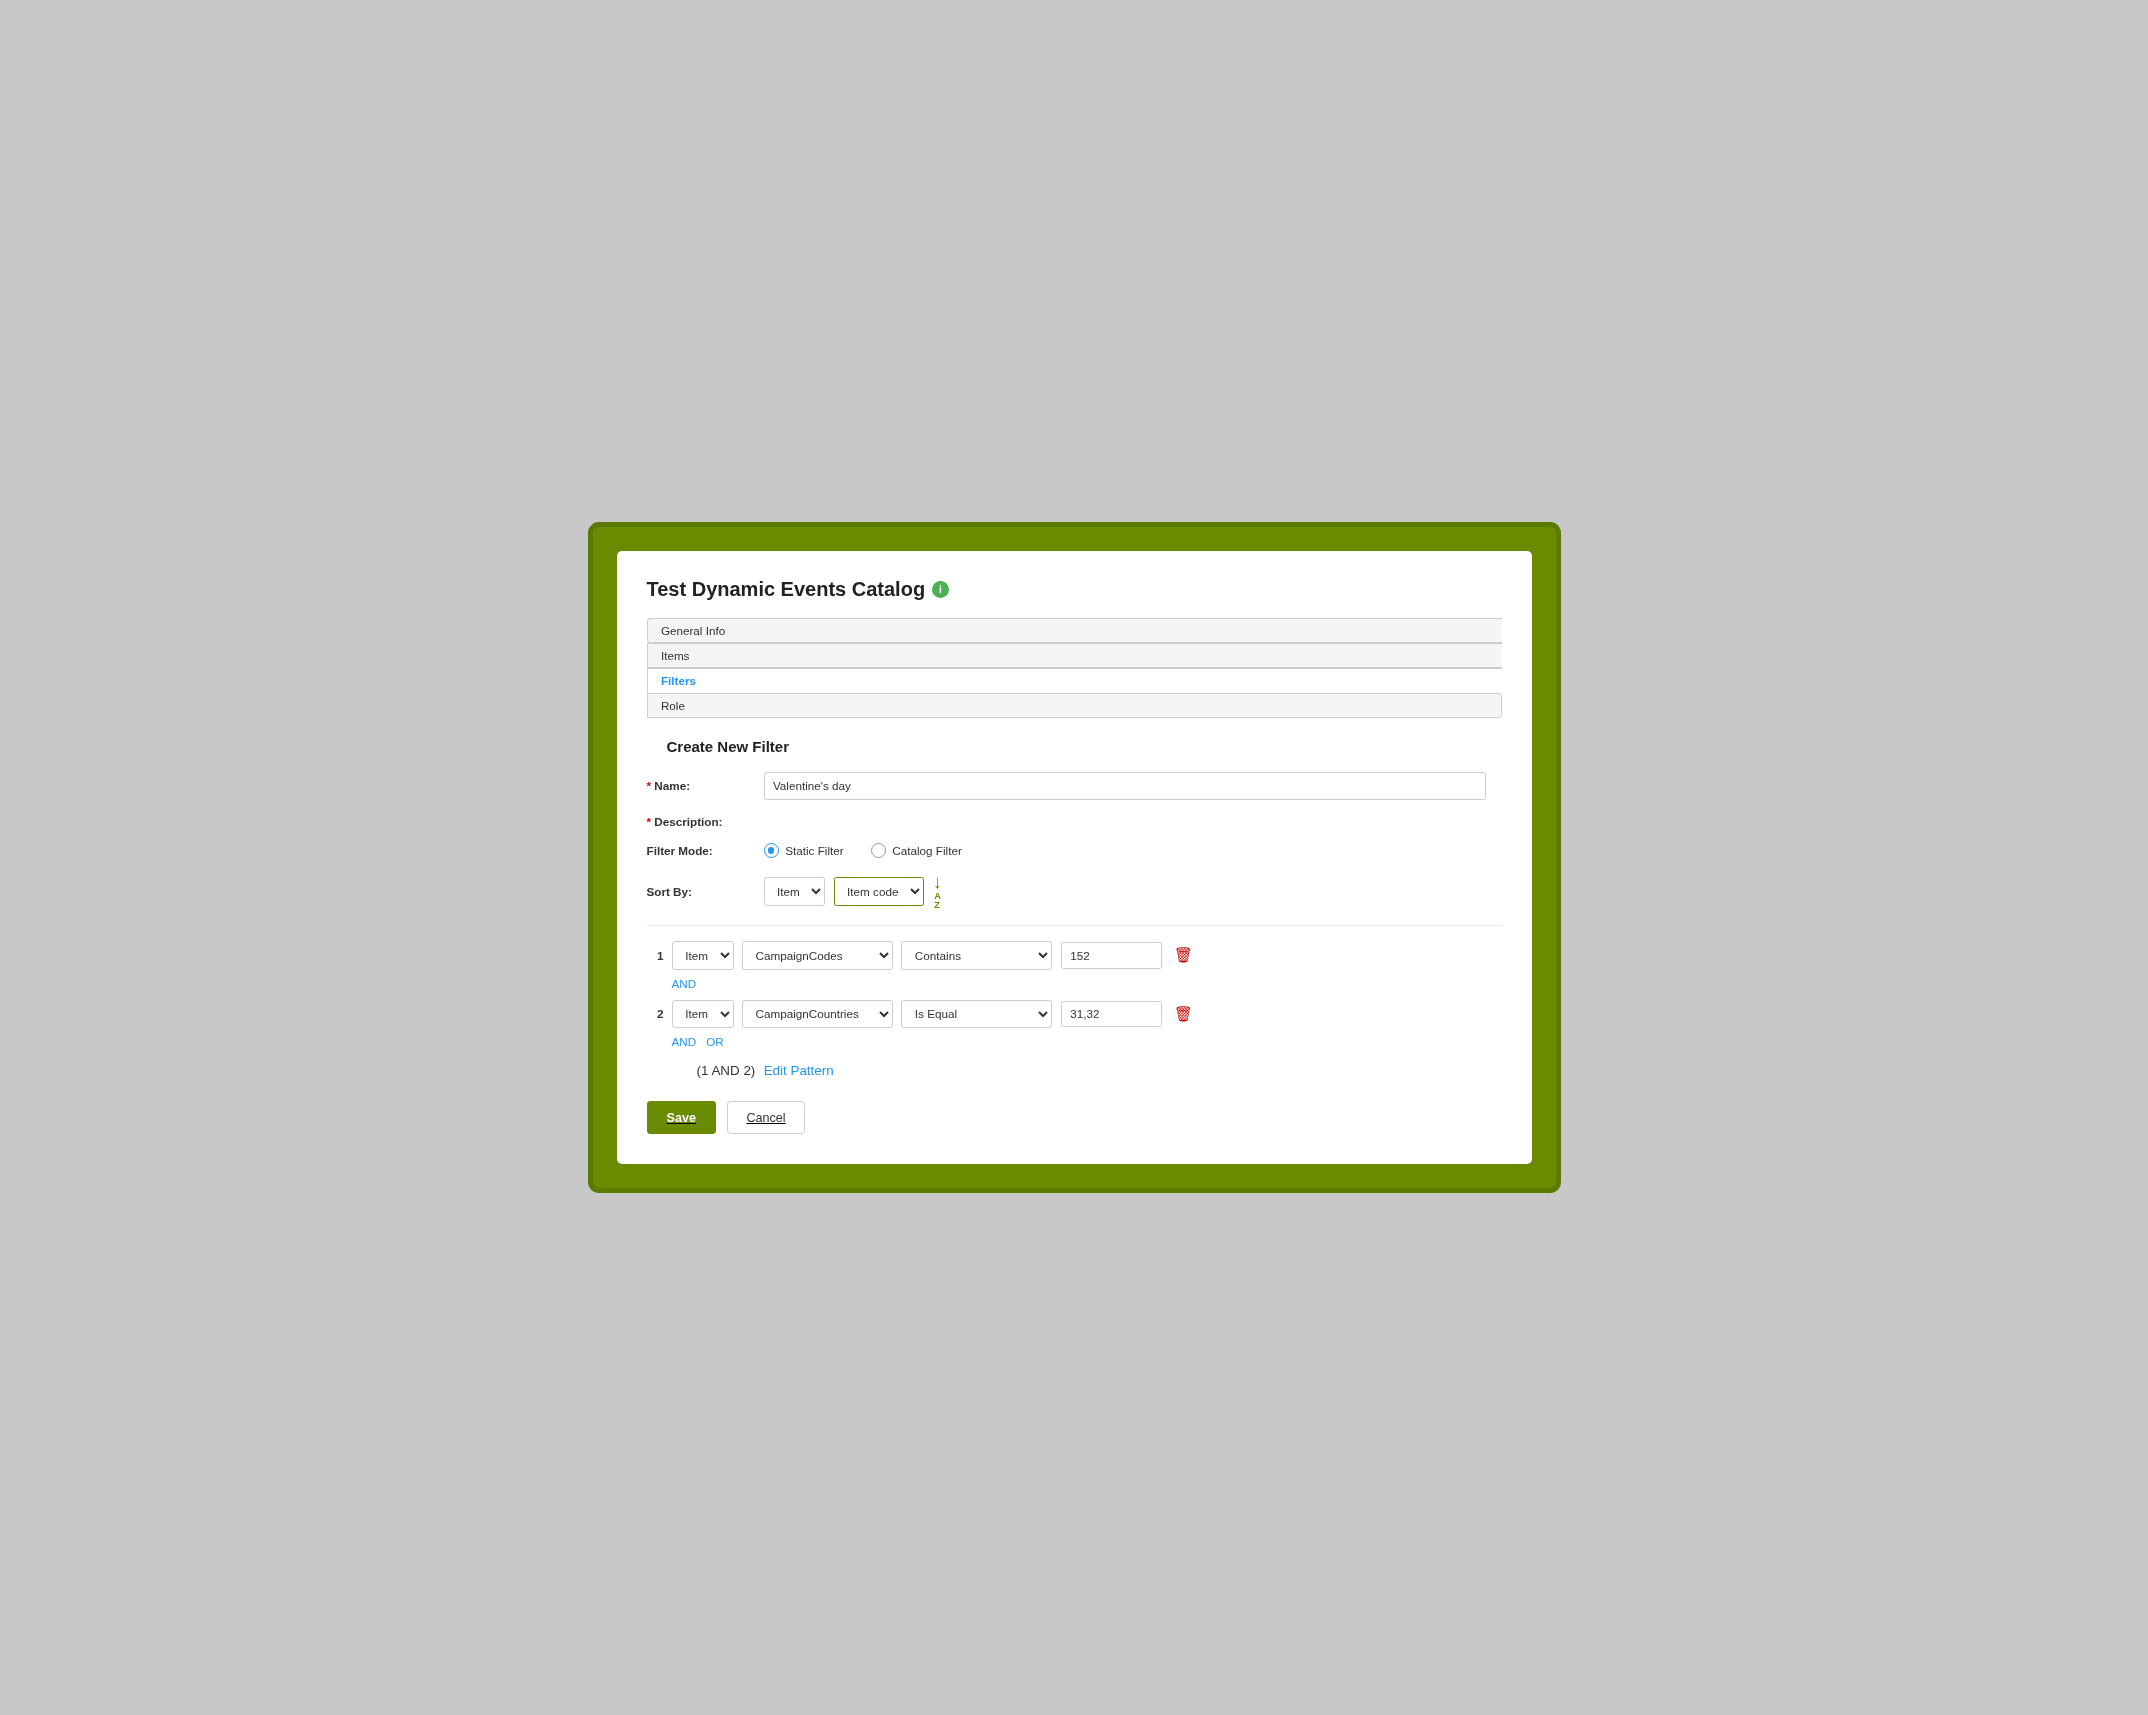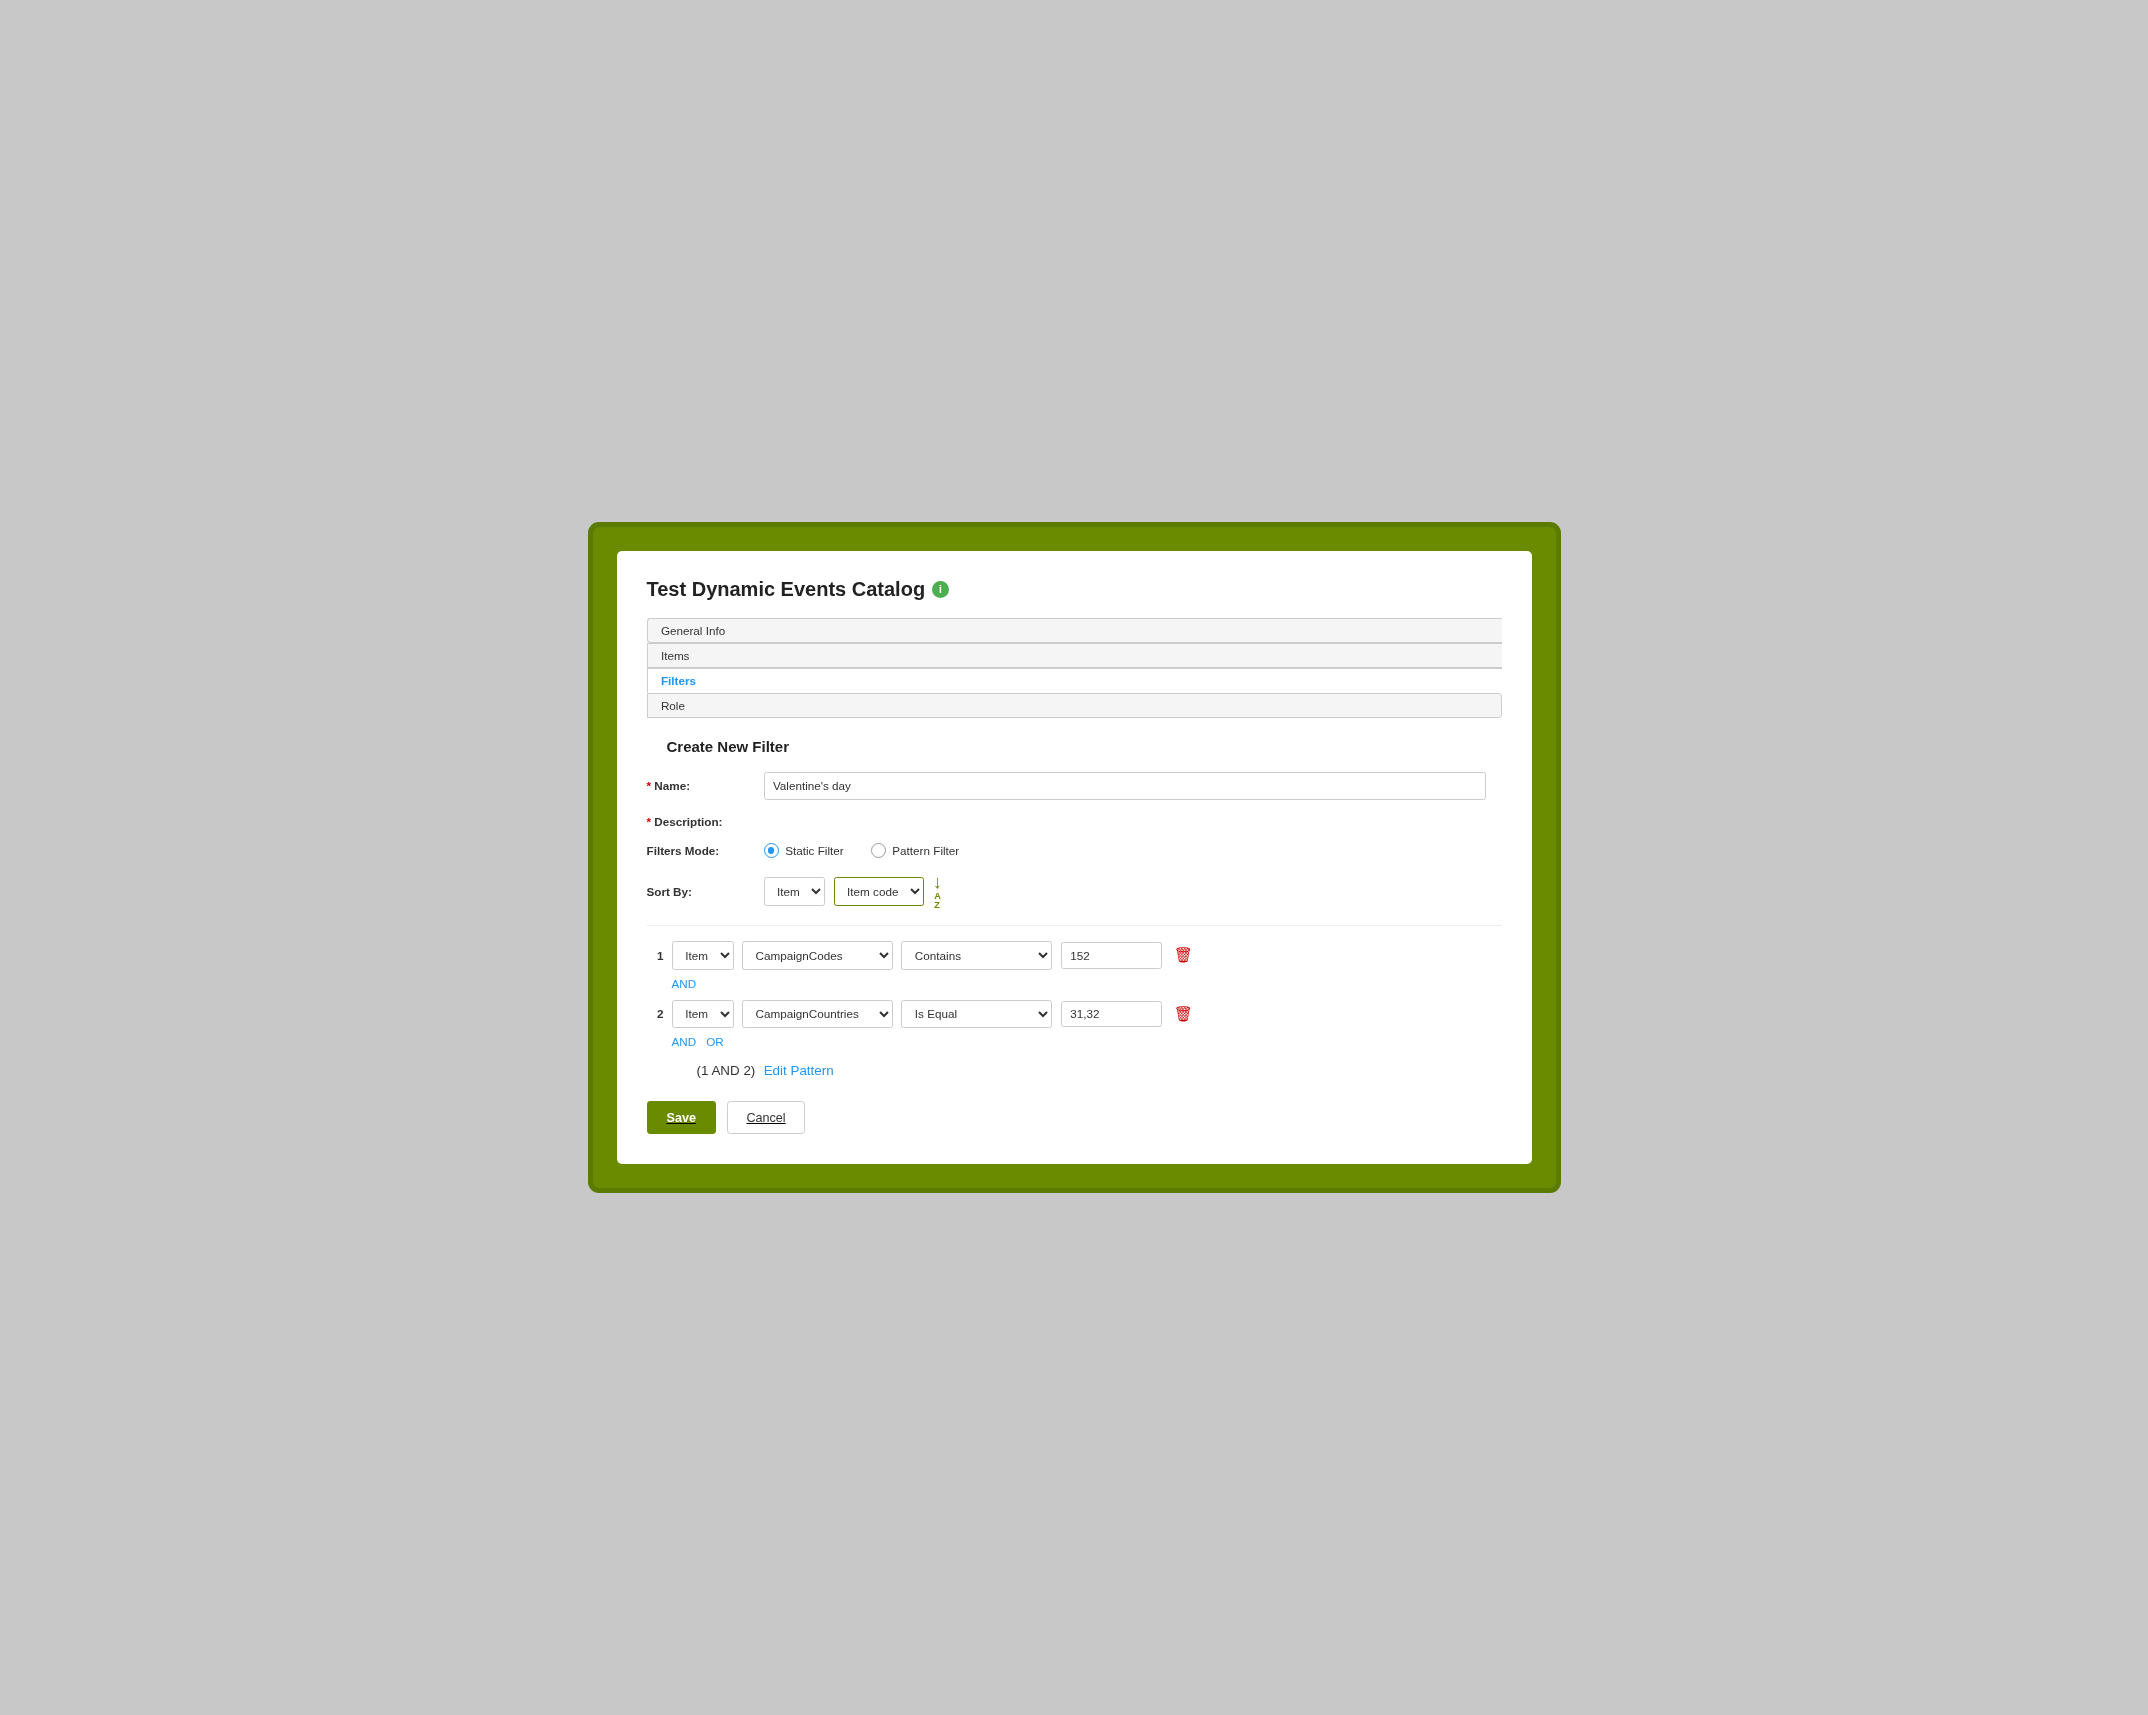--- a/index.html
+++ b/index.html
@@ -294,29 +294,29 @@
       <input class="form-control" type="text" value="Valentine's day" style="">
     </div>
 
     <div class="form-row">
       <div class="form-label">
         <span style="color:#c00;">* </span>Description:
       </div>
     </div>
 
     <div class="form-row">
-      <div class="form-label">Filters Mode:</div>
+      <div class="form-label">Filter Mode:</div>
       <div class="radio-group">
         <label class="radio-option">
           <div class="radio-circle selected"></div>
           <span class="radio-label">Static Filter</span>
         </label>
         <label class="radio-option">
           <div class="radio-circle unselected"></div>
-          <span class="radio-label">Pattern Filter</span>
+          <span class="radio-label">Catalog Filter</span>
         </label>
       </div>
     </div>
 
     <div class="form-row">
       <div class="form-label">Sort By:</div>
       <div class="sort-row">
         <select class="sort-select">
           <option>Item</option>
         </select>

